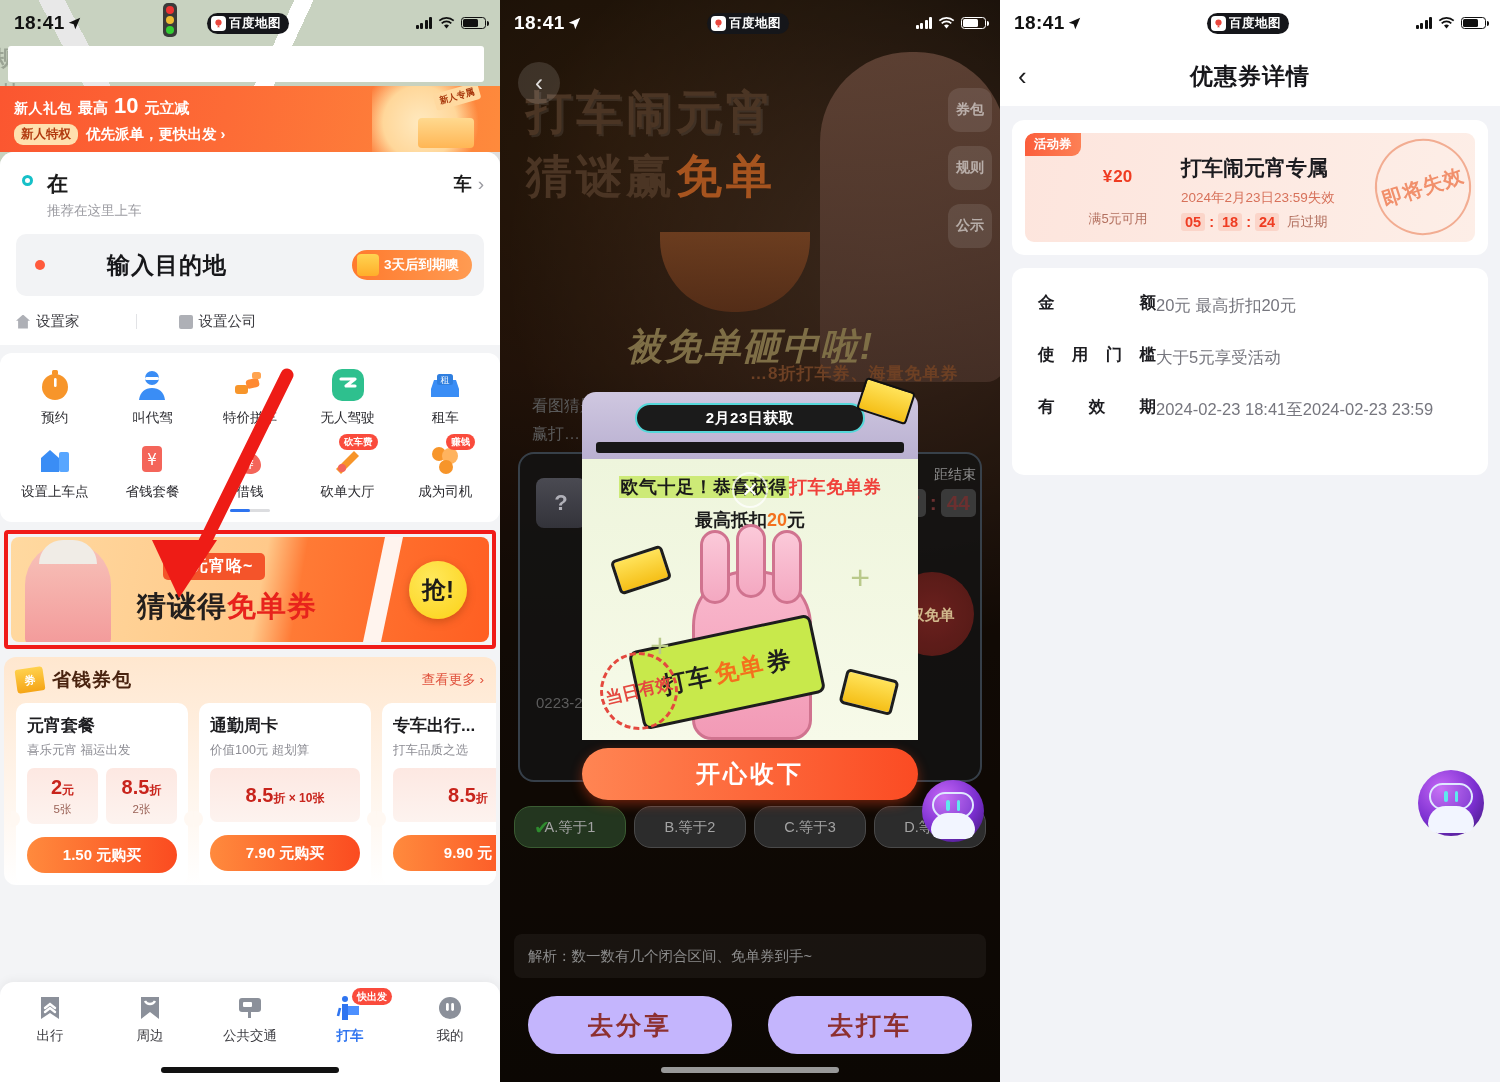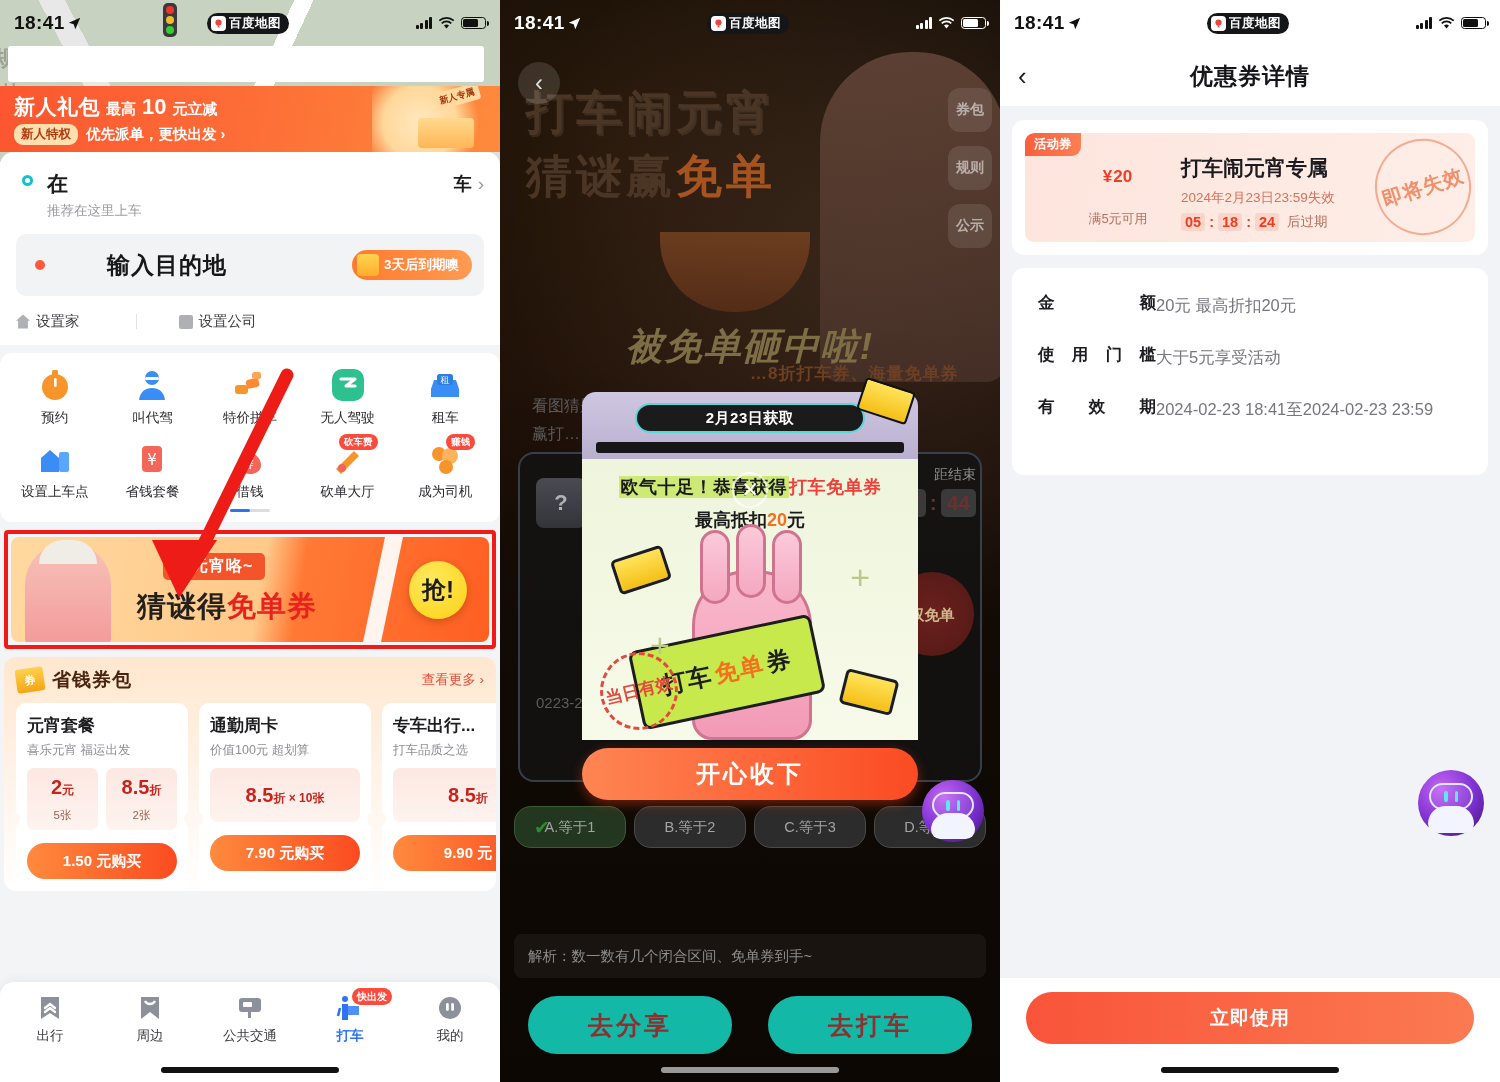--- a/index.html
+++ b/index.html
@@ -59,21 +59,21 @@
   .searchbar{
     position:absolute; left:8px; top:46px; width:476px; height:36px;
     background:#fff; border-radius:3px; z-index:10;
   }
   .newuser{
     position:absolute; left:0; top:86px; width:500px; height:66px;
     background:linear-gradient(100deg,#fb5630 0%,#fd6b36 45%,#fe8a3c 100%);
     overflow:hidden; z-index:9;
   }
   .nu-l1{ position:absolute; left:14px; top:7px; display:flex; align-items:baseline; gap:6px; color:#fff;}
-  .nu-l1 b{ font-size:21px; letter-spacing:.5px;}
+  .nu-l1 b{ font-size:14px; letter-spacing:.5px;}
   .nu-l1 .sm{ font-size:15px; font-weight:700;}
   .nu-l1 .big{ font-size:22px; font-weight:800;}
   .nu-l2{ position:absolute; left:14px; top:38px; display:flex; align-items:center; gap:8px;}
   .nu-tag{ background:#ffe0ae; color:#b23a10; font-size:12.5px; font-weight:700; border-radius:9px; padding:2px 7px;}
   .nu-sub{ color:#fff; font-size:14.5px; font-weight:700;}
   .nu-gift{
     position:absolute; right:8px; top:-2px; width:120px; height:70px;
     background:radial-gradient(circle at 40% 55%, #ffe9bf 0%, #ffd79a 45%, rgba(255,205,140,0) 72%);
   }
   .nu-gift .lbl{
@@ -160,21 +160,21 @@
   .cp-title{ font-size:19px; font-weight:800; color:#4a2410; letter-spacing:1px; flex:1;}
   .cp-more{ font-size:13.5px; color:#e0503b; font-weight:500; white-space:nowrap;}
   .cp-list{ display:flex; gap:11px; margin-top:10px;}
   .cp-card{ flex:0 0 172px; background:#fff; border-radius:10px; padding:11px 11px 12px; position:relative;}
   .cp-n{ font-size:17px; font-weight:800; color:#1d1d20; white-space:nowrap; overflow:hidden;}
   .cp-d{ font-size:12.5px; color:#8d8d94; margin-top:5px; white-space:nowrap; overflow:hidden;}
   .cp-vals{ display:flex; gap:8px; margin-top:9px;}
   .cp-v{ flex:1; background:linear-gradient(#fde8e2,#fdf3ef); border-radius:7px; padding:8px 2px 7px; text-align:center;}
   .cp-v .a{ font-size:20px; font-weight:800; color:#c8241c;}
   .cp-v .a small{ font-size:12px; font-weight:700;}
-  .cp-v .b{ font-size:11.5px; color:#9a6257; margin-top:9px;}
+  .cp-v .b{ font-size:11.5px; color:#9a6257; margin-top:3px;}
   .cp-buy{ margin-top:13px; height:36px; border-radius:18px; color:#fff; font-size:15px; font-weight:700;
     background:linear-gradient(90deg,#ff8a3d,#fb4b20); display:flex;align-items:center;justify-content:center;}
   .cp-notch{ position:absolute; top:108px; width:9px;height:16px;background:#fff8f2;}
   .cp-notch.l{ left:-5px; border-radius:0 9px 9px 0;}
   .cp-notch.r{ right:-5px; border-radius:9px 0 0 9px;}
 
   .tabbar{
     position:absolute; left:0; bottom:0; width:500px; height:100px;
     background:#fff; border-radius:14px 14px 0 0; z-index:20;
     display:flex; padding-top:12px; box-shadow:0 -2px 10px rgba(0,0,0,.05);
@@ -276,21 +276,21 @@
     color:#a3a3a3; font-size:14.5px; display:flex; align-items:center; justify-content:center; white-space:nowrap;}
   .ans.ok{ background:#23361f; border-color:#3a5c32; }
   .ans.ok::before{ content:"✔"; color:#2e8b2e; position:absolute; margin-right:56px; font-size:19px;}
   .answered{ position:absolute; left:32px; top:855px; width:436px; height:62px; border-radius:31px;
     background:#2e2e2e; color:#474747; font-size:26px; font-weight:800; letter-spacing:3px;
     display:flex;align-items:center;justify-content:center; z-index:10;}
   .explain{ position:absolute; left:14px; top:934px; width:472px; height:44px; border-radius:8px;
     background:rgba(255,255,255,.05); color:#8c8c8c; font-size:14.5px;
     display:flex; align-items:center; padding-left:14px; z-index:10;}
   .p2-btns{ position:absolute; left:28px; bottom:28px; width:444px; display:flex; gap:36px; z-index:10;}
-  .p2-btn{ flex:1; height:58px; border-radius:29px; background:#14b8a6; color:#8d3030;
+  .p2-btn{ flex:1; height:58px; border-radius:29px; background:#c4b5fd; color:#8d3030;
     font-size:25px; font-weight:900; letter-spacing:3px; display:flex;align-items:center;justify-content:center;}
   .robot{ position:absolute; right:16px; top:780px; width:62px;height:62px;border-radius:50%; z-index:28;
     background:radial-gradient(circle at 35% 28%, #c466f5, #7b2fd0 55%, #3a1570);
     display:flex; align-items:flex-start; justify-content:center; padding-top:12px;}
   .robot .head{ width:42px;height:26px;border-radius:13px;border:2.5px solid #dfe9ff; background:rgba(255,255,255,.08);
     display:flex;align-items:center;justify-content:center;gap:7px;}
   .robot .head i{ width:3.5px;height:11px;border-radius:2px;background:#5fe8ee;}
   .robot .body{ position:absolute; bottom:3px; width:44px;height:26px;border-radius:22px 22px 12px 12px; background:#f2f5ff;}
   .p2-home{ position:absolute; bottom:9px; left:50%; transform:translateX(-50%); width:178px;height:6px;border-radius:3px;background:#999; z-index:30;}
 
@@ -887,19 +887,15 @@
     </div>
 
     <div class="p3-robot">
       <div class="body"></div>
       <div class="head">
           <i></i>
           <i></i>
         </div>
     </div>
 
-    <div class="p3-cta">
-      <div class="p3-btn">立即使用</div>
-      <div class="p3-home"></div>
-    </div>
   </div>
 
 </div>
 
 </body></html>

